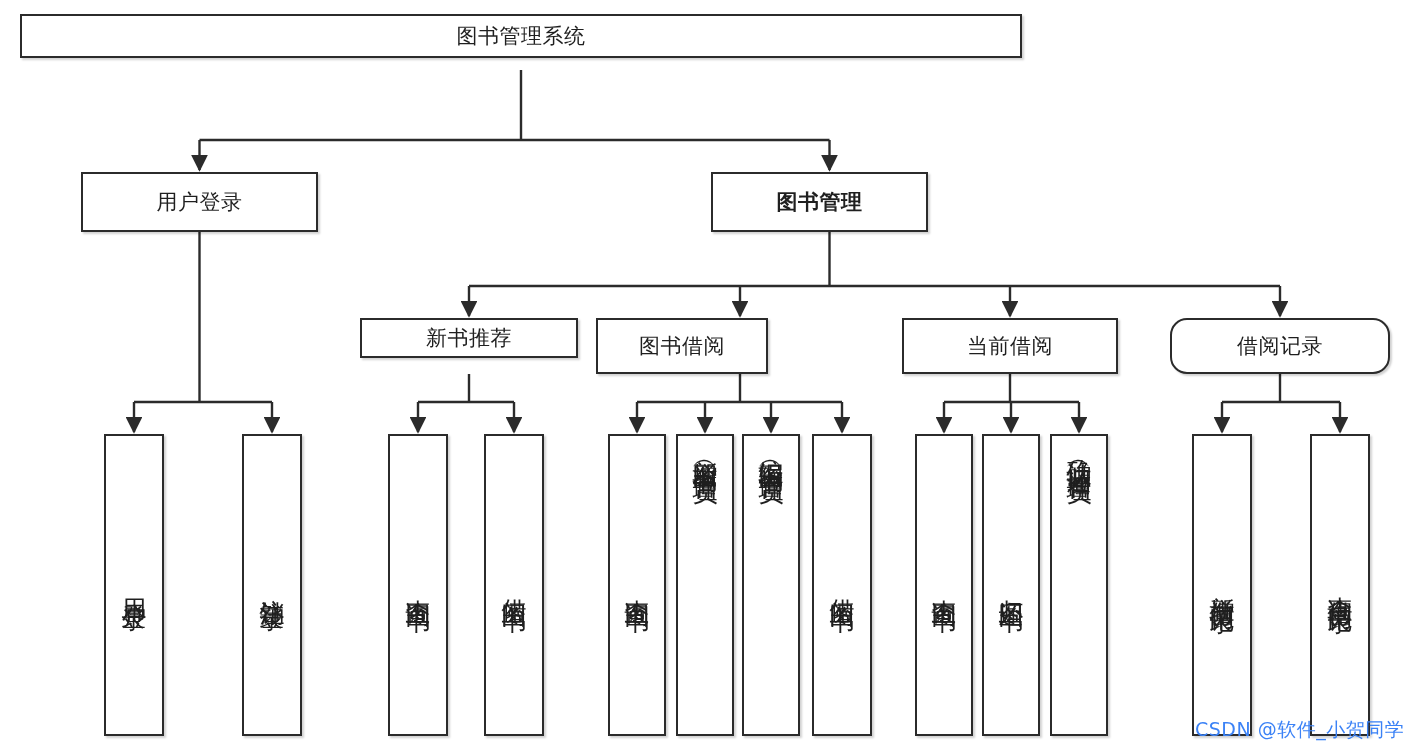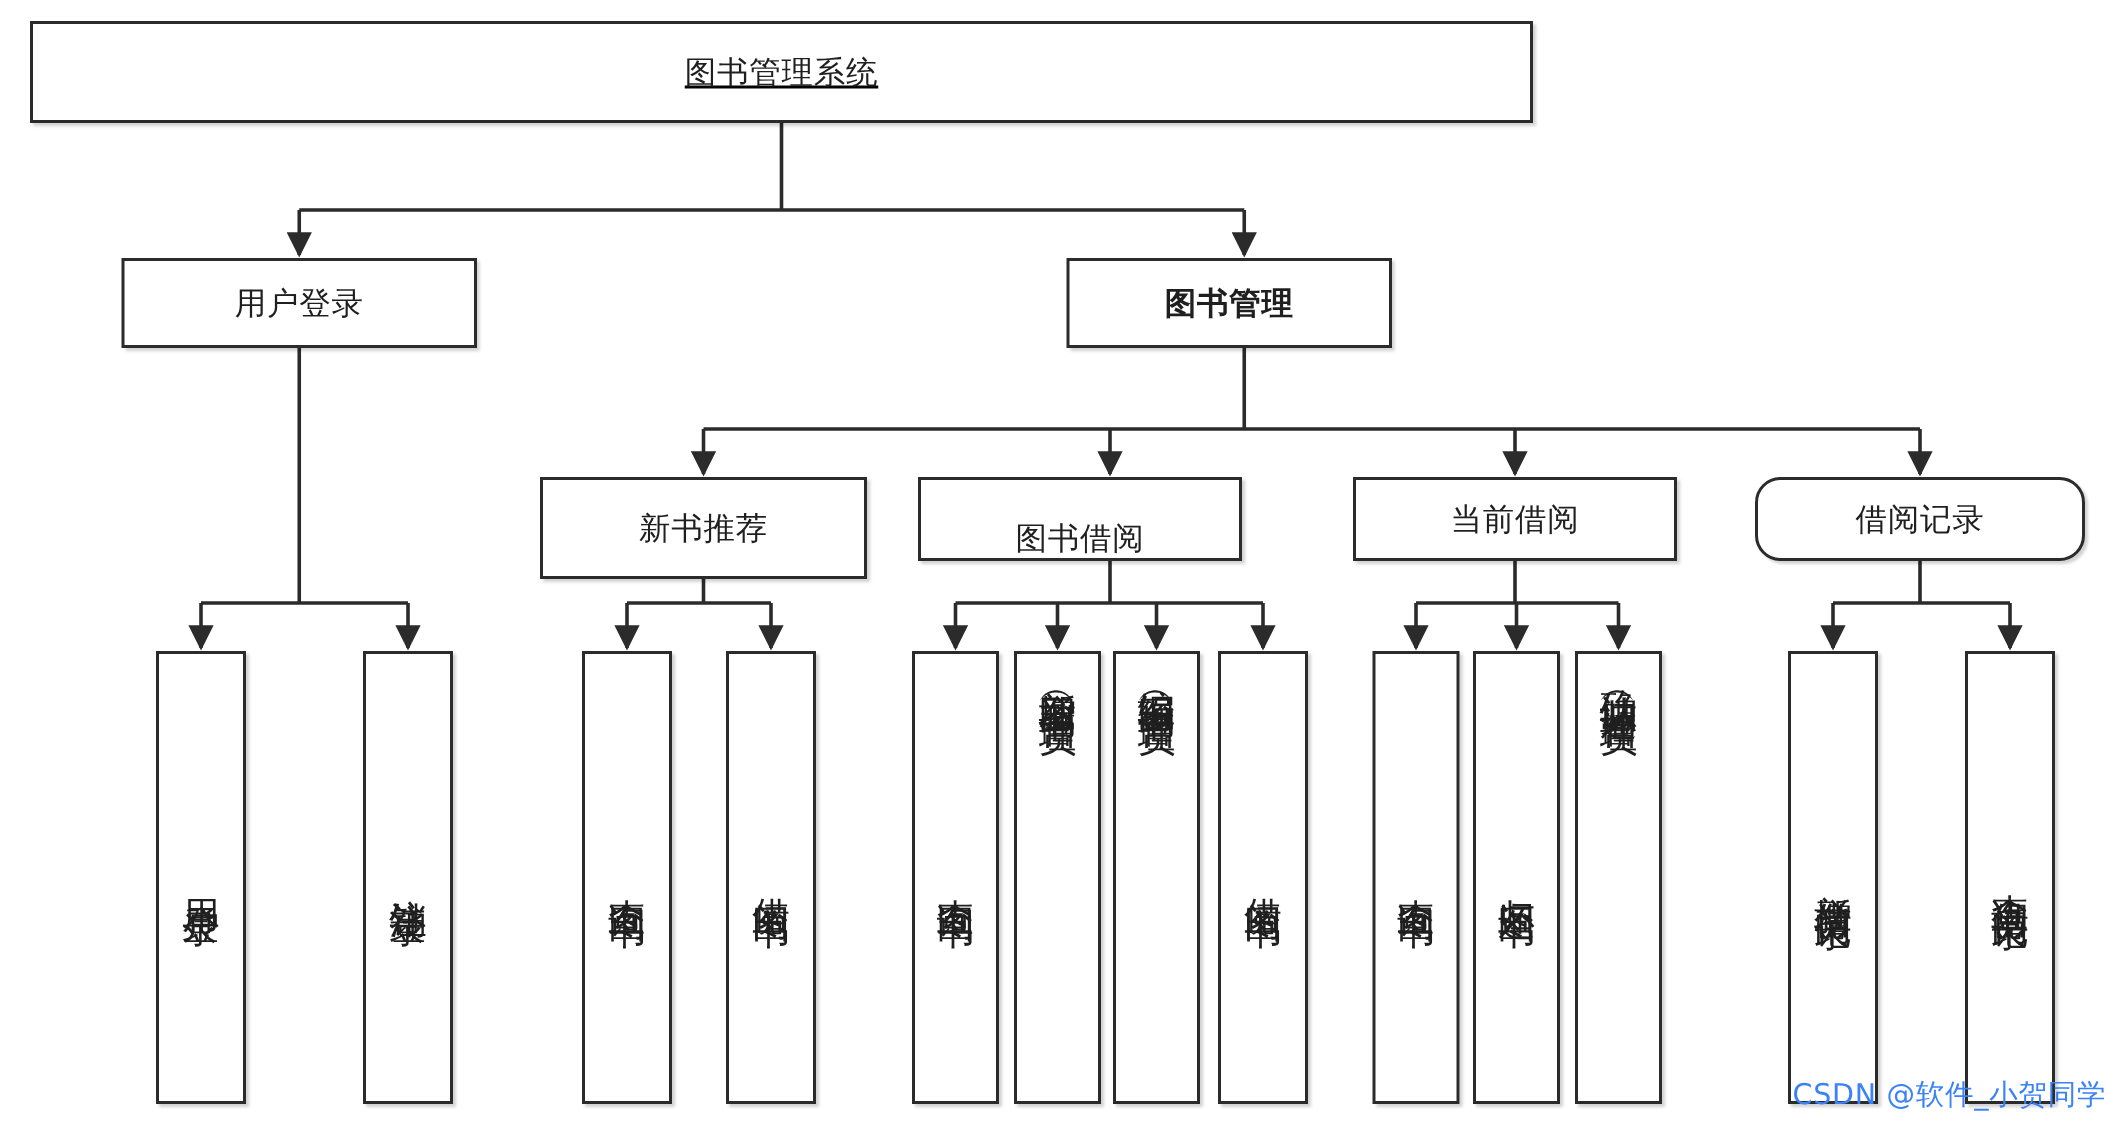--- a/index.html
+++ b/index.html
@@ -112,33 +112,33 @@
         <path d="M 1011 402 L 1011 432" marker-end="url(#arrow)"></path>
         <path d="M 1079 402 L 1079 432" marker-end="url(#arrow)"></path>
         <path d="M 1280 374 L 1280 402"></path>
         <path d="M 1222 402 L 1340 402"></path>
         <path d="M 1222 402 L 1222 432" marker-end="url(#arrow)"></path>
         <path d="M 1340 402 L 1340 432" marker-end="url(#arrow)"></path>
       </g>
   </svg>
 
   <div id="nodes-layer">
-      <div class="node horiz" style="left: 20px; top: 14px; width: 1002px; height: 68px; text-decoration: underline;">
+      <div class="node horiz" style="left: 20px; top: 14px; width: 1002px; height: 44px;">
         <span class="label">图书管理系统</span>
       </div>
       <div class="node horiz" style="left: 81px; top: 172px; width: 237px; height: 60px;">
         <span class="label">用户登录</span>
       </div>
       <div class="node horiz" style="left: 711px; top: 172px; width: 217px; height: 60px; font-weight: bold;">
         <span class="label">图书管理</span>
       </div>
-      <div class="node horiz" style="left: 360px; top: 318px; width: 218px; height: 68px;">
+      <div class="node horiz" style="left: 360px; top: 318px; width: 218px; height: 40px;">
         <span class="label">新书推荐</span>
       </div>
-      <div class="node horiz" style="left: 612px; top: 318px; width: 216px; height: 56px; align-items: flex-end;">
+      <div class="node horiz" style="left: 596px; top: 318px; width: 172px; height: 56px;">
         <span class="label">图书借阅</span>
       </div>
       <div class="node horiz" style="left: 902px; top: 318px; width: 216px; height: 56px;">
         <span class="label">当前借阅</span>
       </div>
       <div class="node horiz" style="left: 1170px; top: 318px; width: 220px; height: 56px; border-radius: 17px;">
         <span class="label">借阅记录</span>
       </div>
       <div class="node vert centered" style="left: 104px; top: 434px; width: 60px; height: 302px;">
         <span class="label">用户登录</span>

